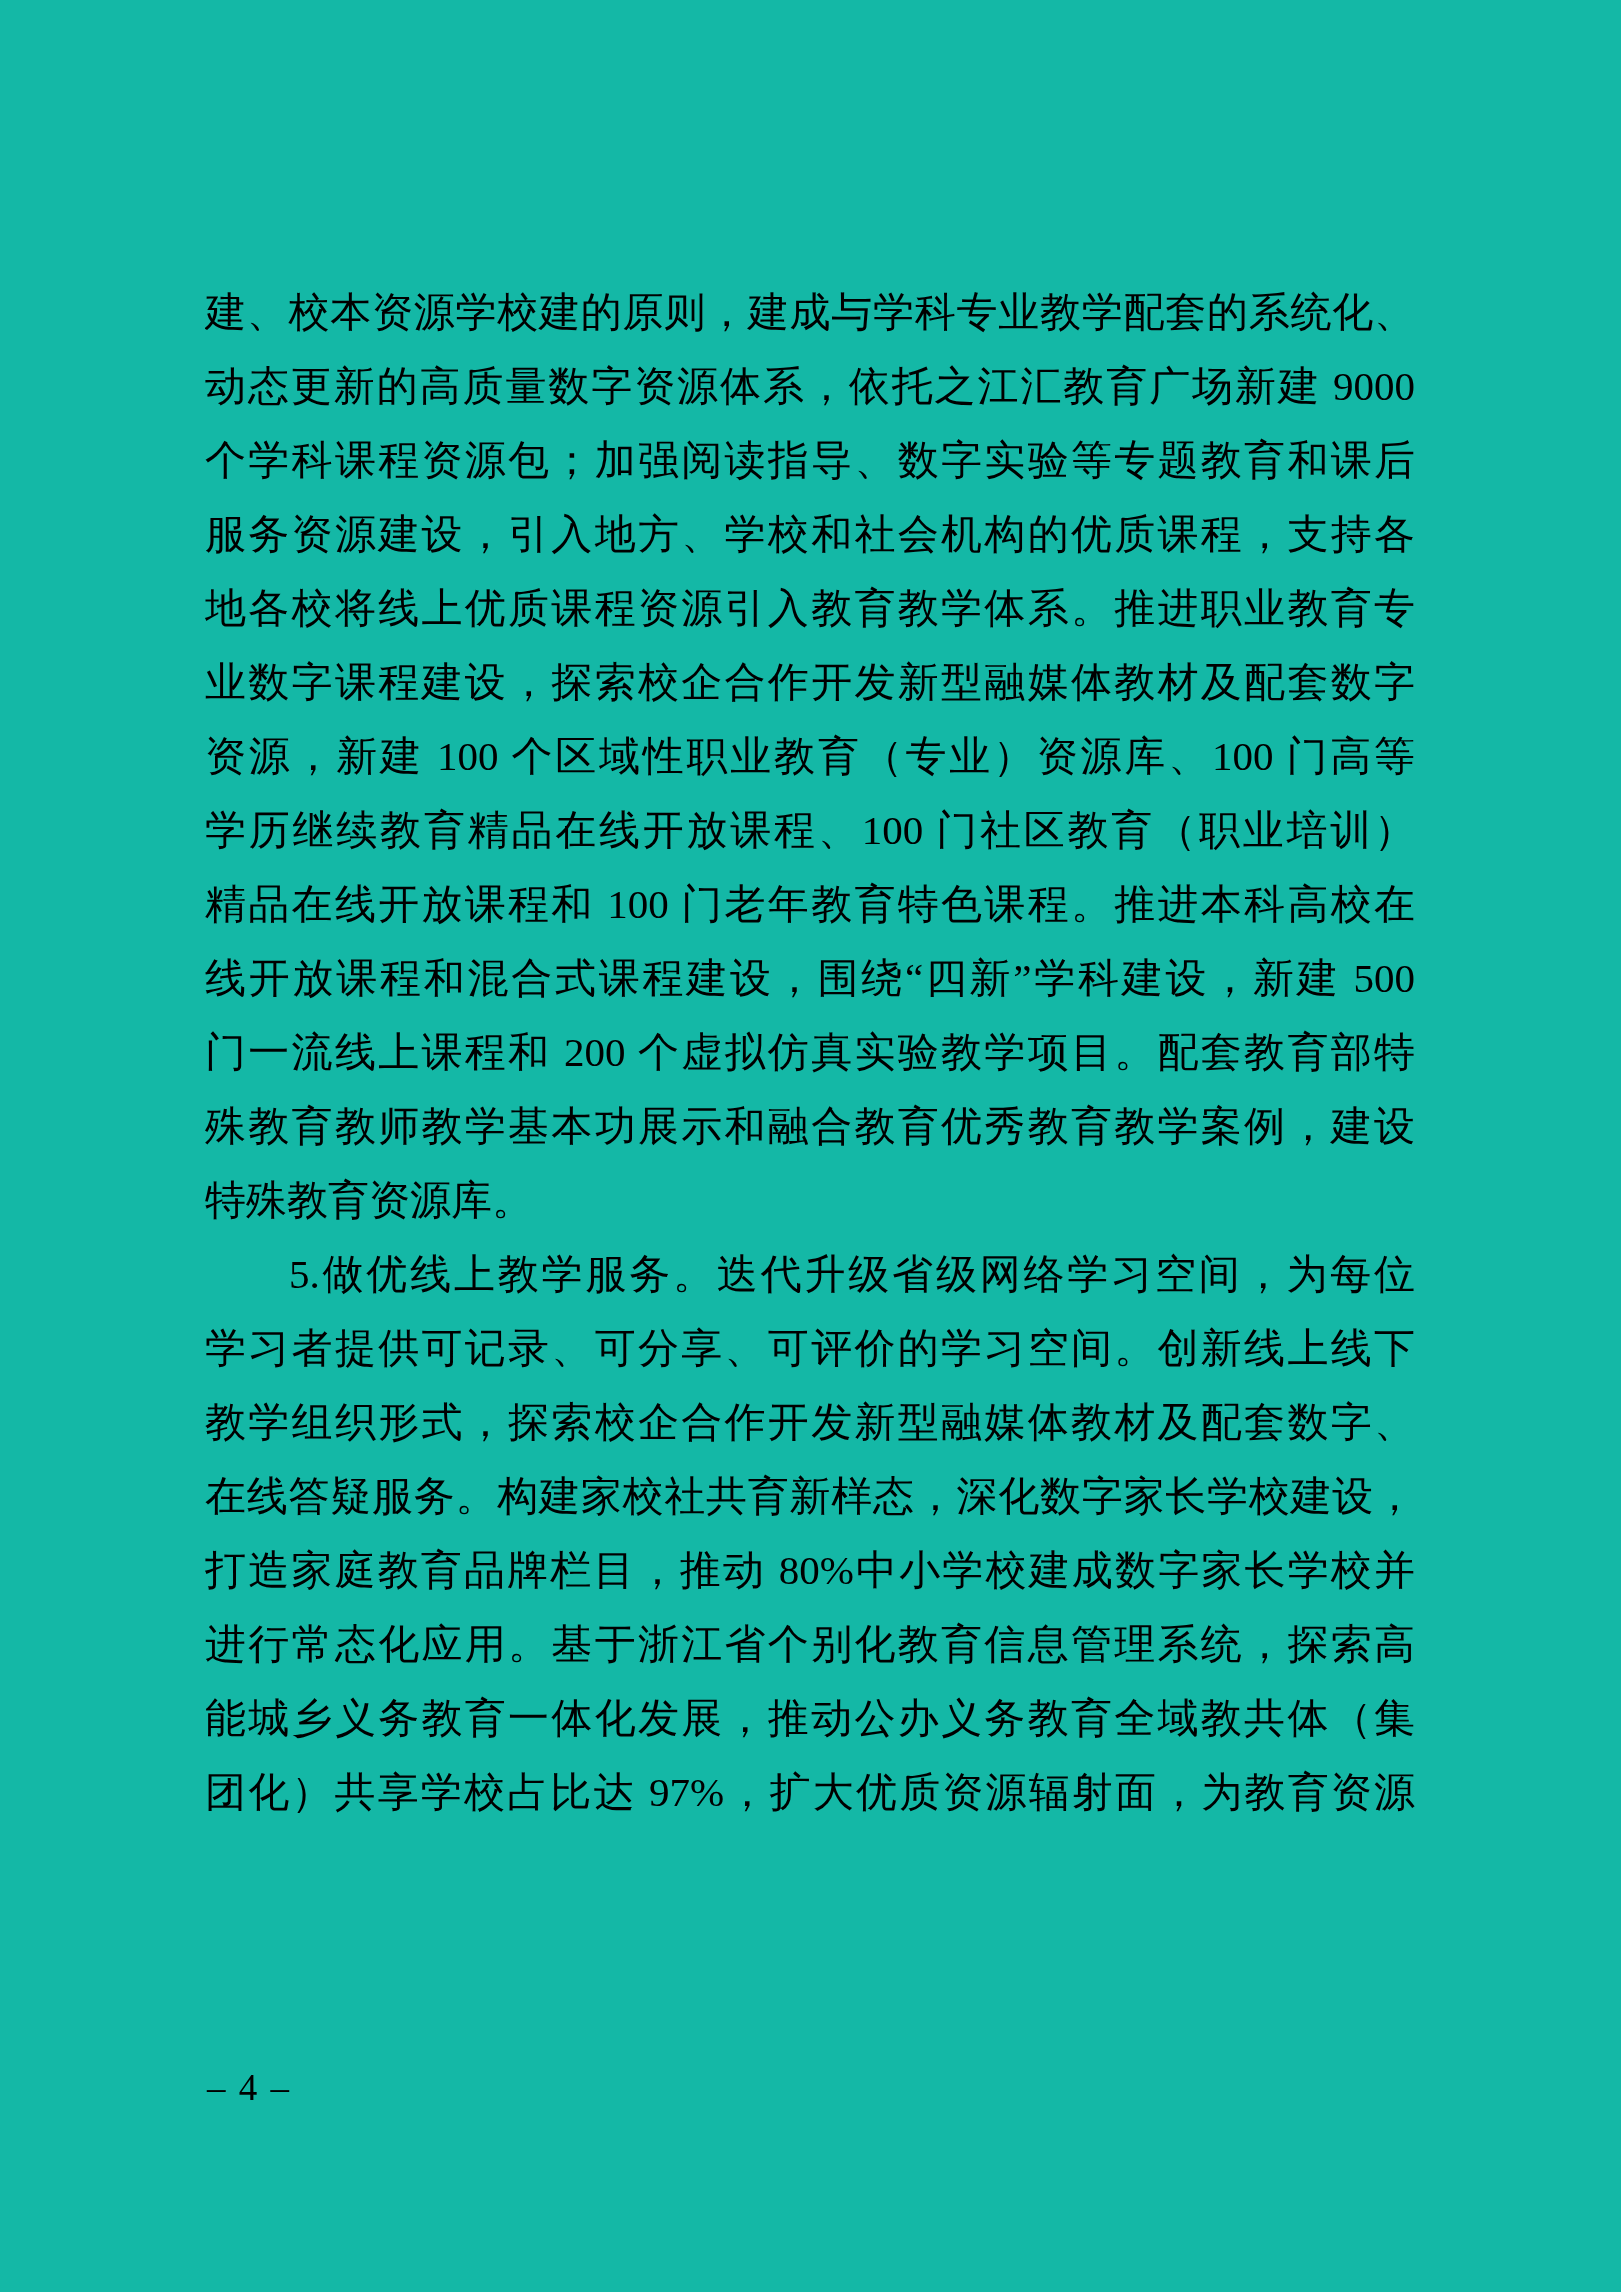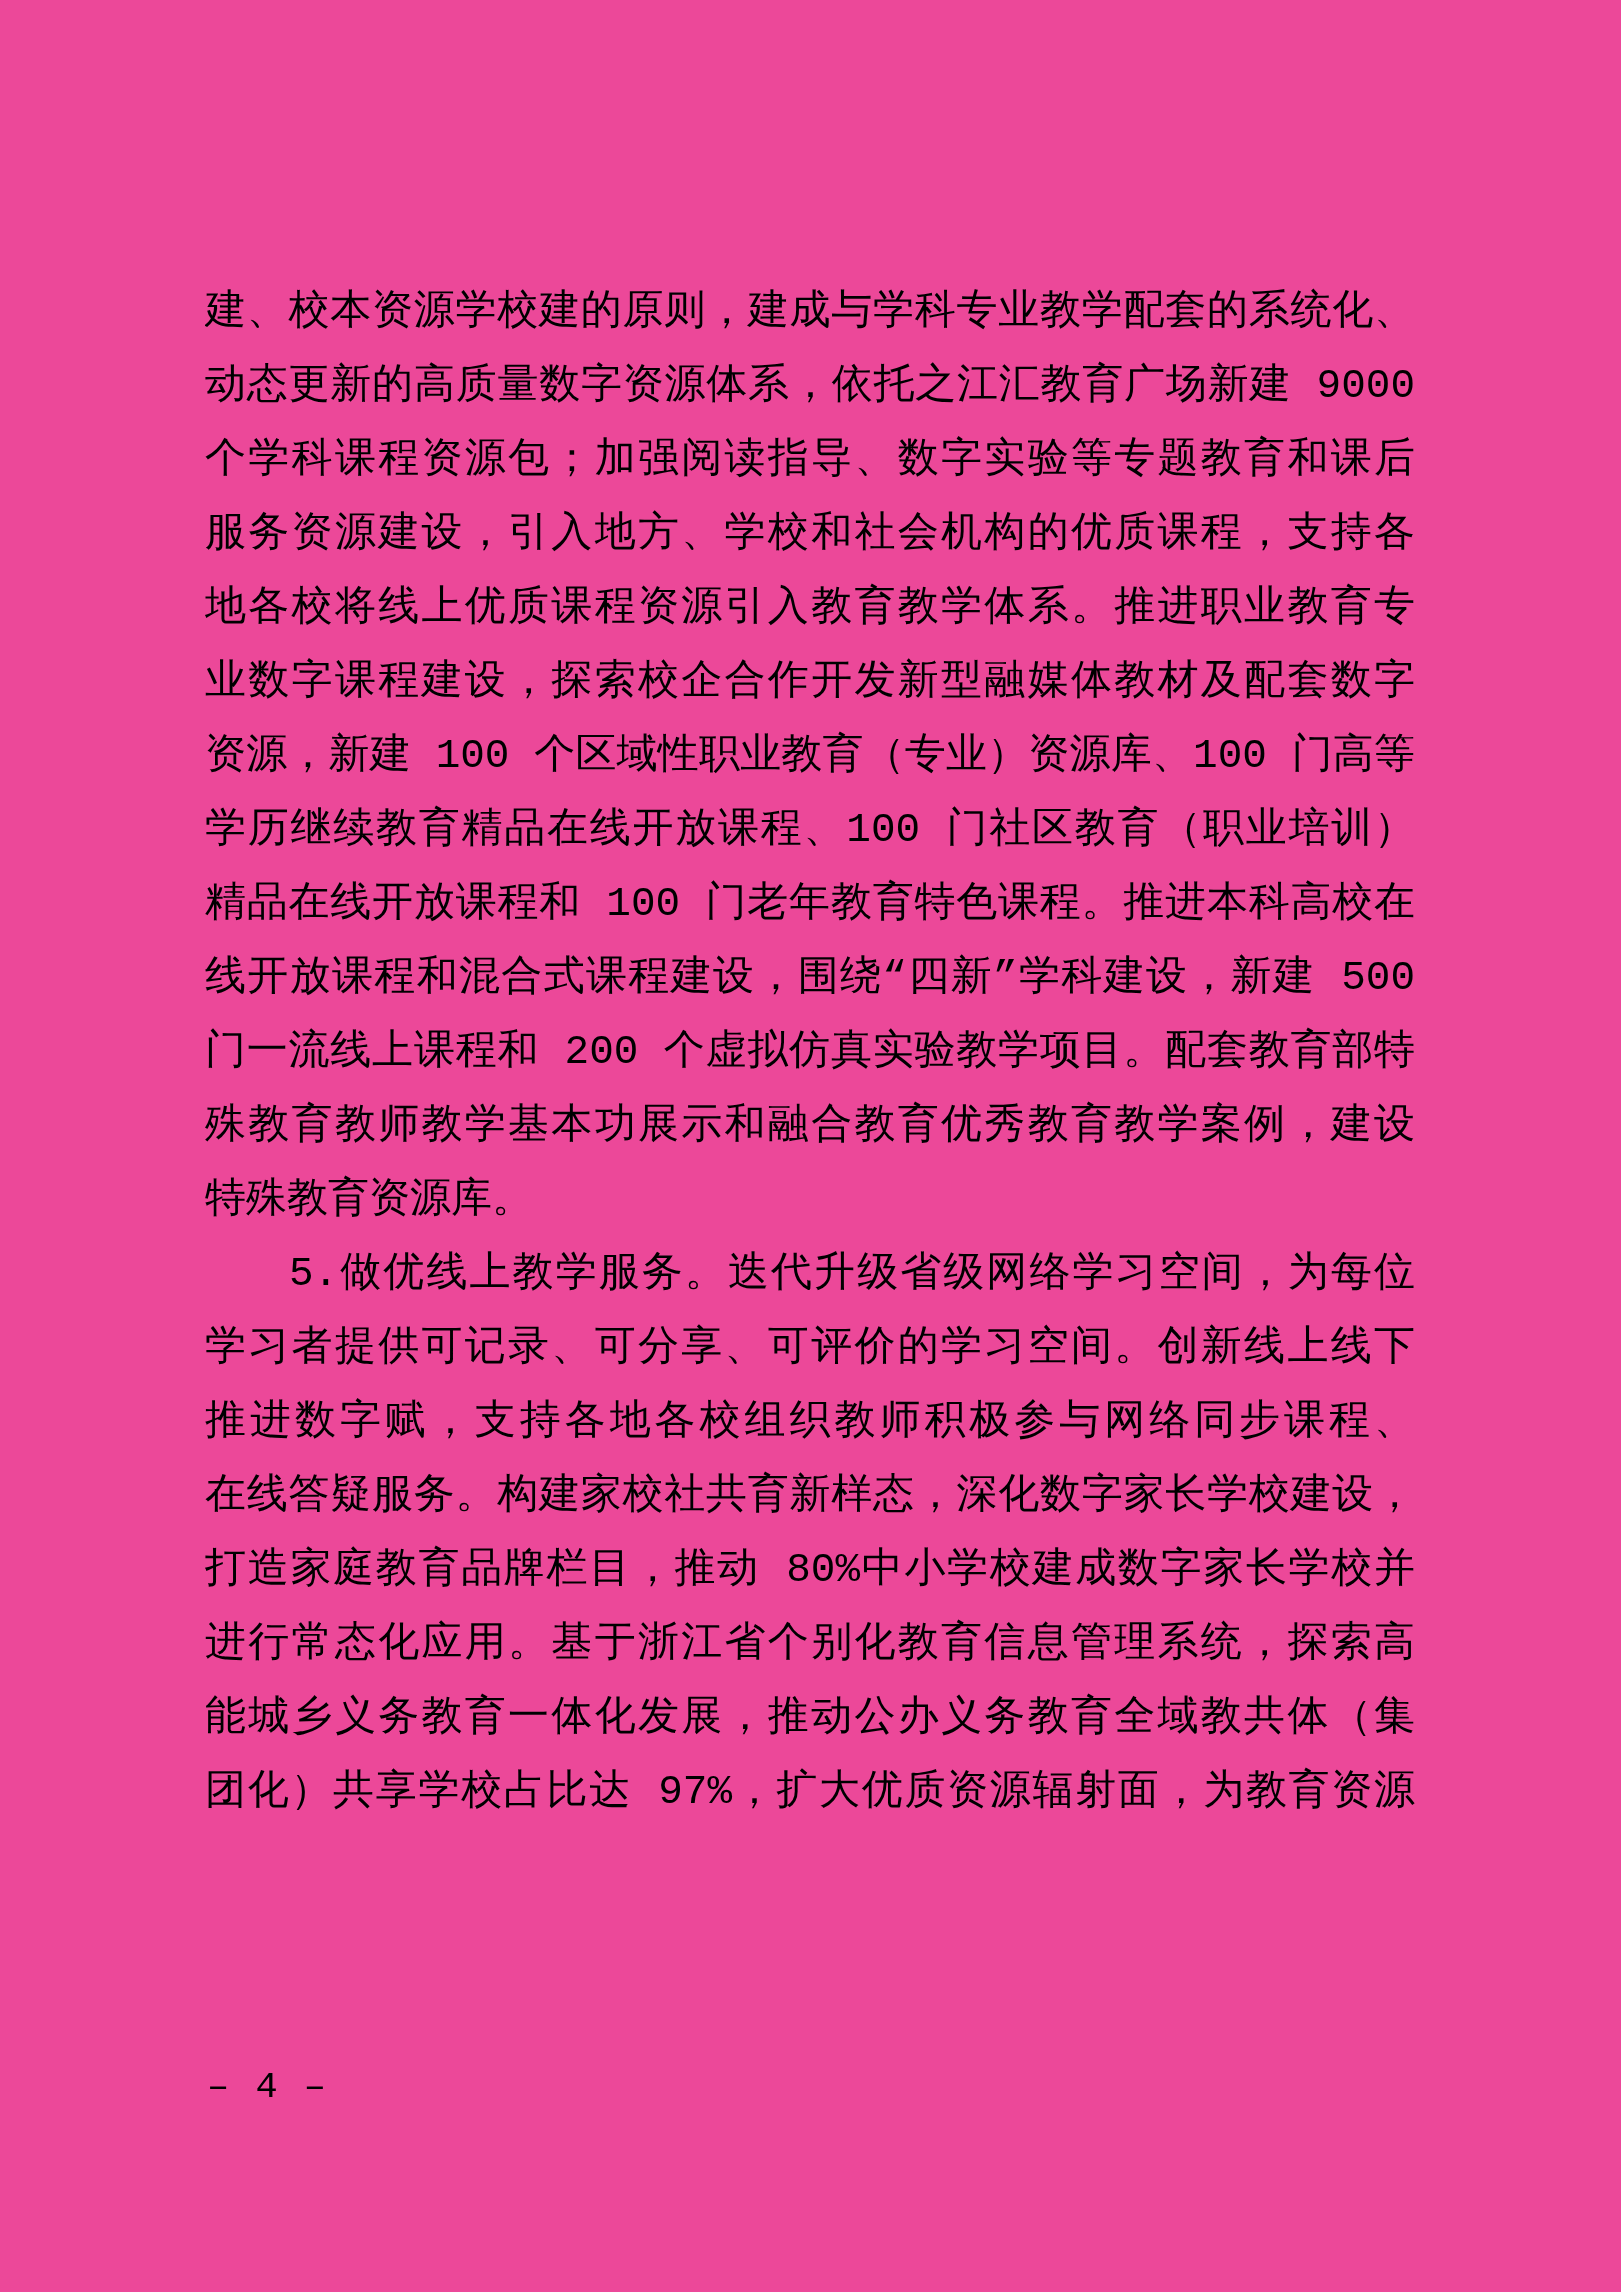--- a/index.html
+++ b/index.html
@@ -7,22 +7,21 @@
     width: 1621px;
     height: 2293px;
     background: #ffffff;
     position: relative;
     color: #000000;
     font-family: "Liberation Serif", "DejaVu Serif", serif;
   }
   .page {
     position: absolute;
     inset: 0;
-    background: #ec4899;
-    font-family: Liberation Mono, monospace;
+    background: #14b8a6;
   }
   .text-block {
     position: absolute;
     left: 205px;
     top: 275px;
     width: 1210px;
   }
   .paragraph { margin: 0; padding: 0; }
   .line {
     font-size: 41px;
@@ -68,21 +67,21 @@
       <div class="line">精品在线开放课程和 100 门老年教育特色课程。推进本科高校在</div>
       <div class="line">线开放课程和混合式课程建设，围绕“四新”学科建设，新建 500</div>
       <div class="line">门一流线上课程和 200 个虚拟仿真实验教学项目。配套教育部特</div>
       <div class="line">殊教育教师教学基本功展示和融合教育优秀教育教学案例，建设</div>
       <div class="line para-end">特殊教育资源库。</div>
     </section>
 
     <section class="paragraph">
       <div class="line indent">5.做优线上教学服务。迭代升级省级网络学习空间，为每位</div>
       <div class="line">学习者提供可记录、可分享、可评价的学习空间。创新线上线下</div>
-      <div class="line">推进数字赋，支持各地各校组织教师积极参与网络同步课程、</div>
+      <div class="line">教学组织形式，探索校企合作开发新型融媒体教材及配套数字、</div>
       <div class="line">在线答疑服务。构建家校社共育新样态，深化数字家长学校建设，</div>
       <div class="line">打造家庭教育品牌栏目，推动 80%中小学校建成数字家长学校并</div>
       <div class="line">进行常态化应用。基于浙江省个别化教育信息管理系统，探索高</div>
     </section>
 
     <section class="paragraph">
       <div class="line">能城乡义务教育一体化发展，推动公办义务教育全域教共体（集</div>
       <div class="line">团化）共享学校占比达 97%，扩大优质资源辐射面，为教育资源</div>
     </section>
 

